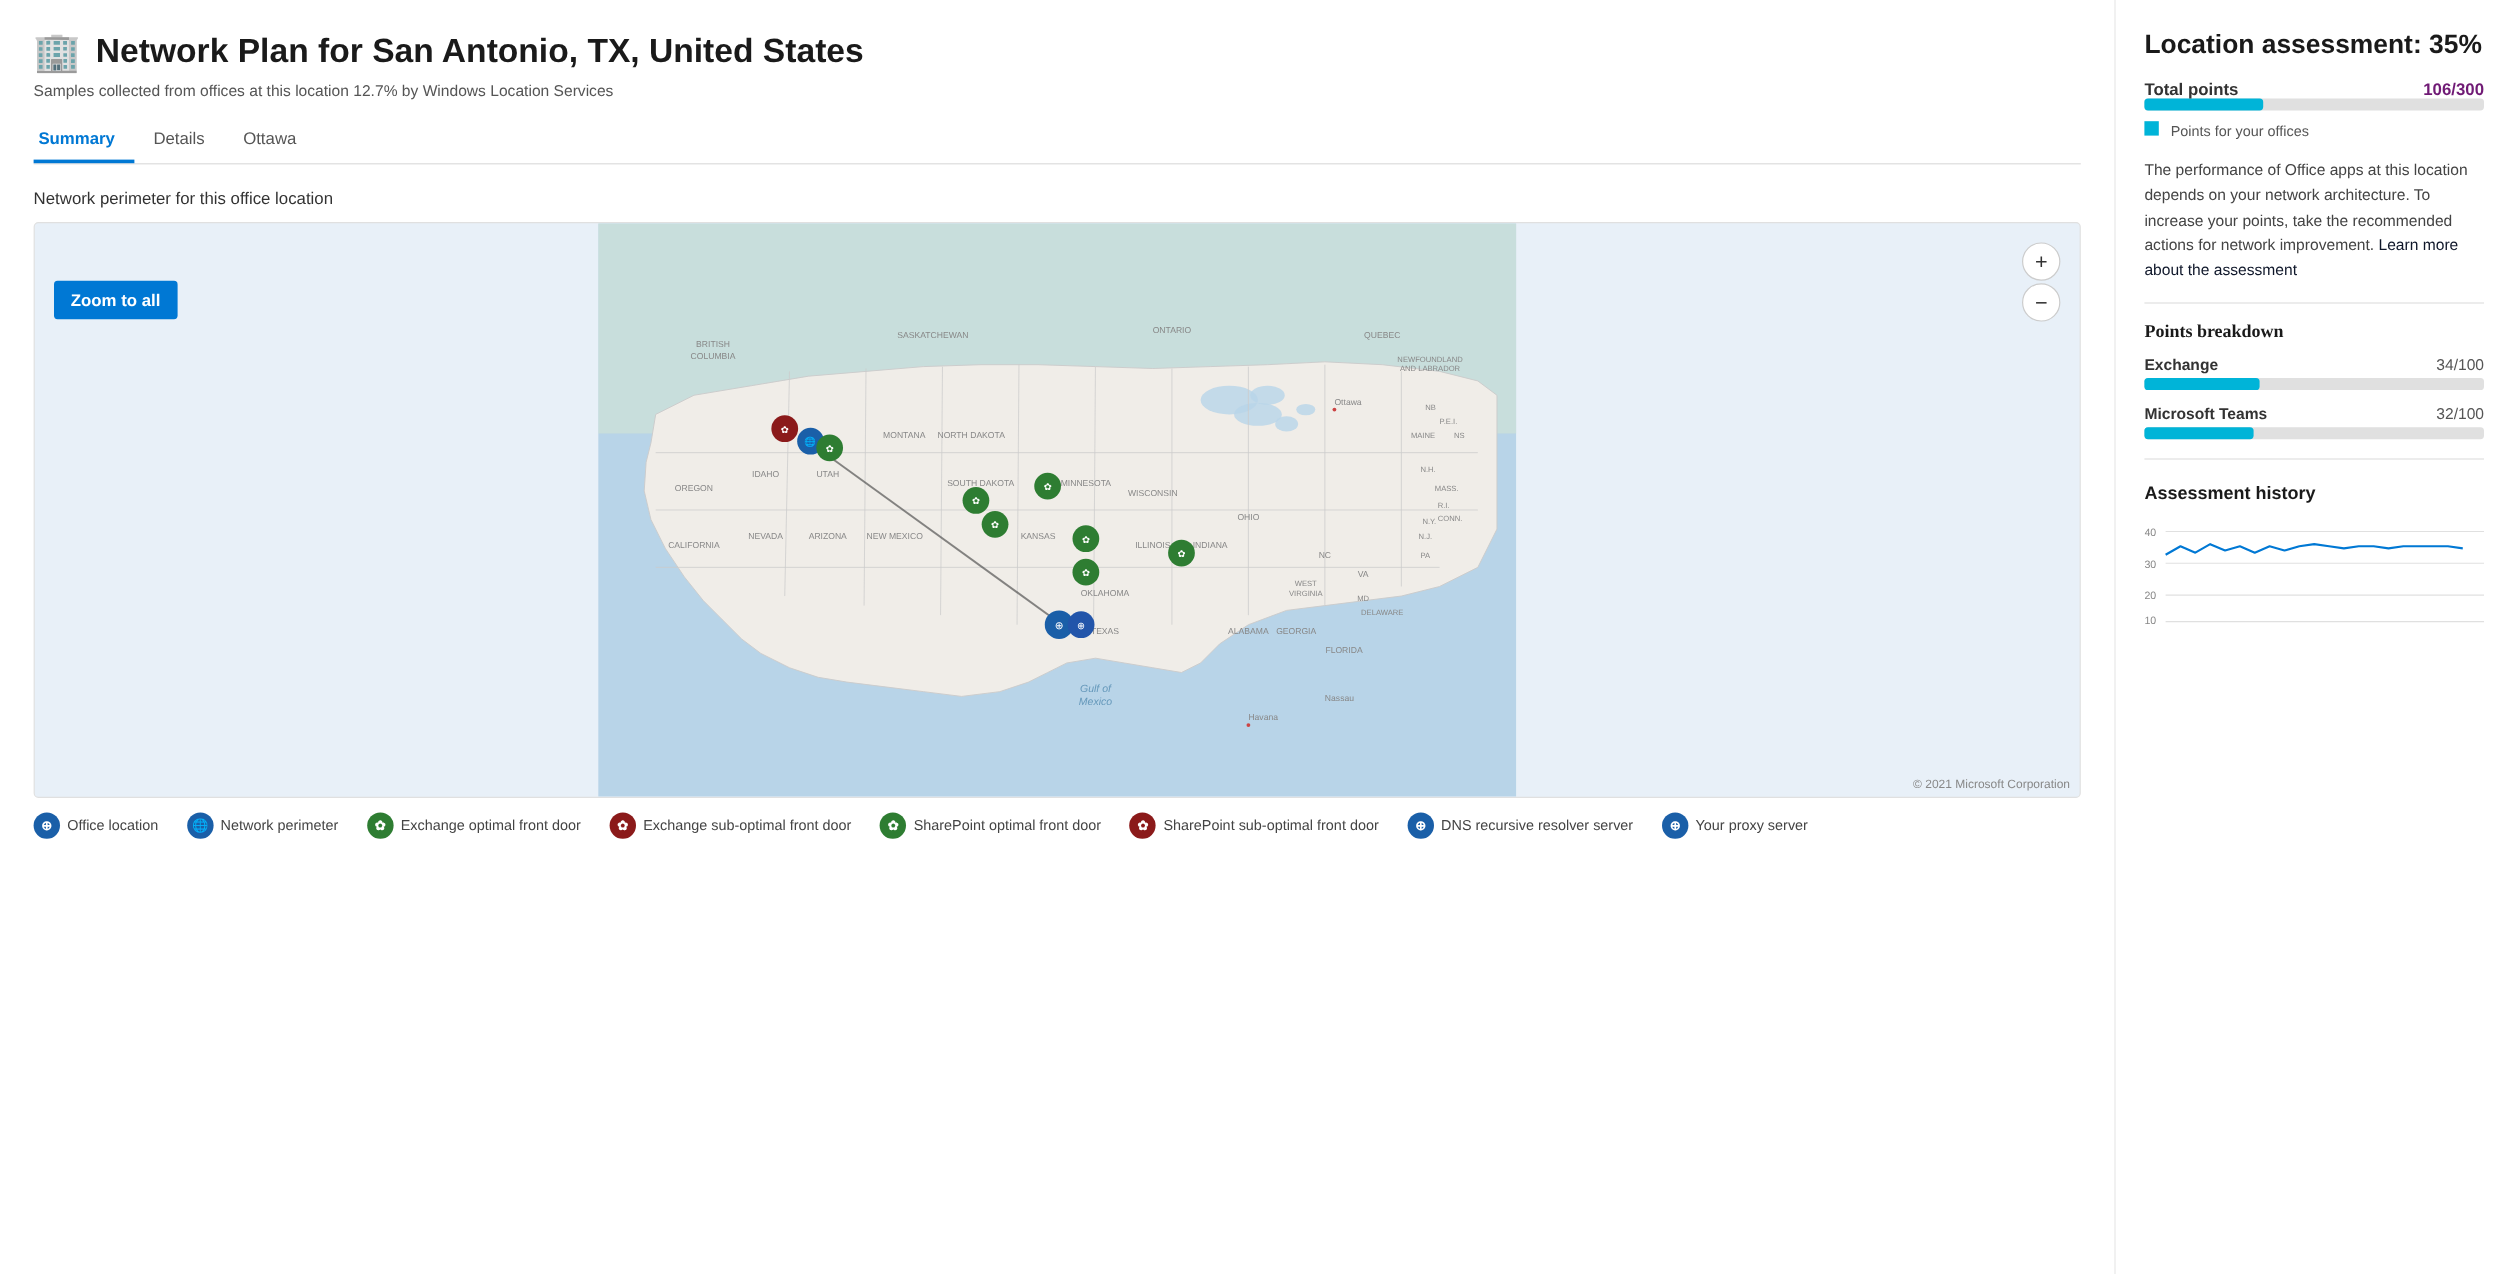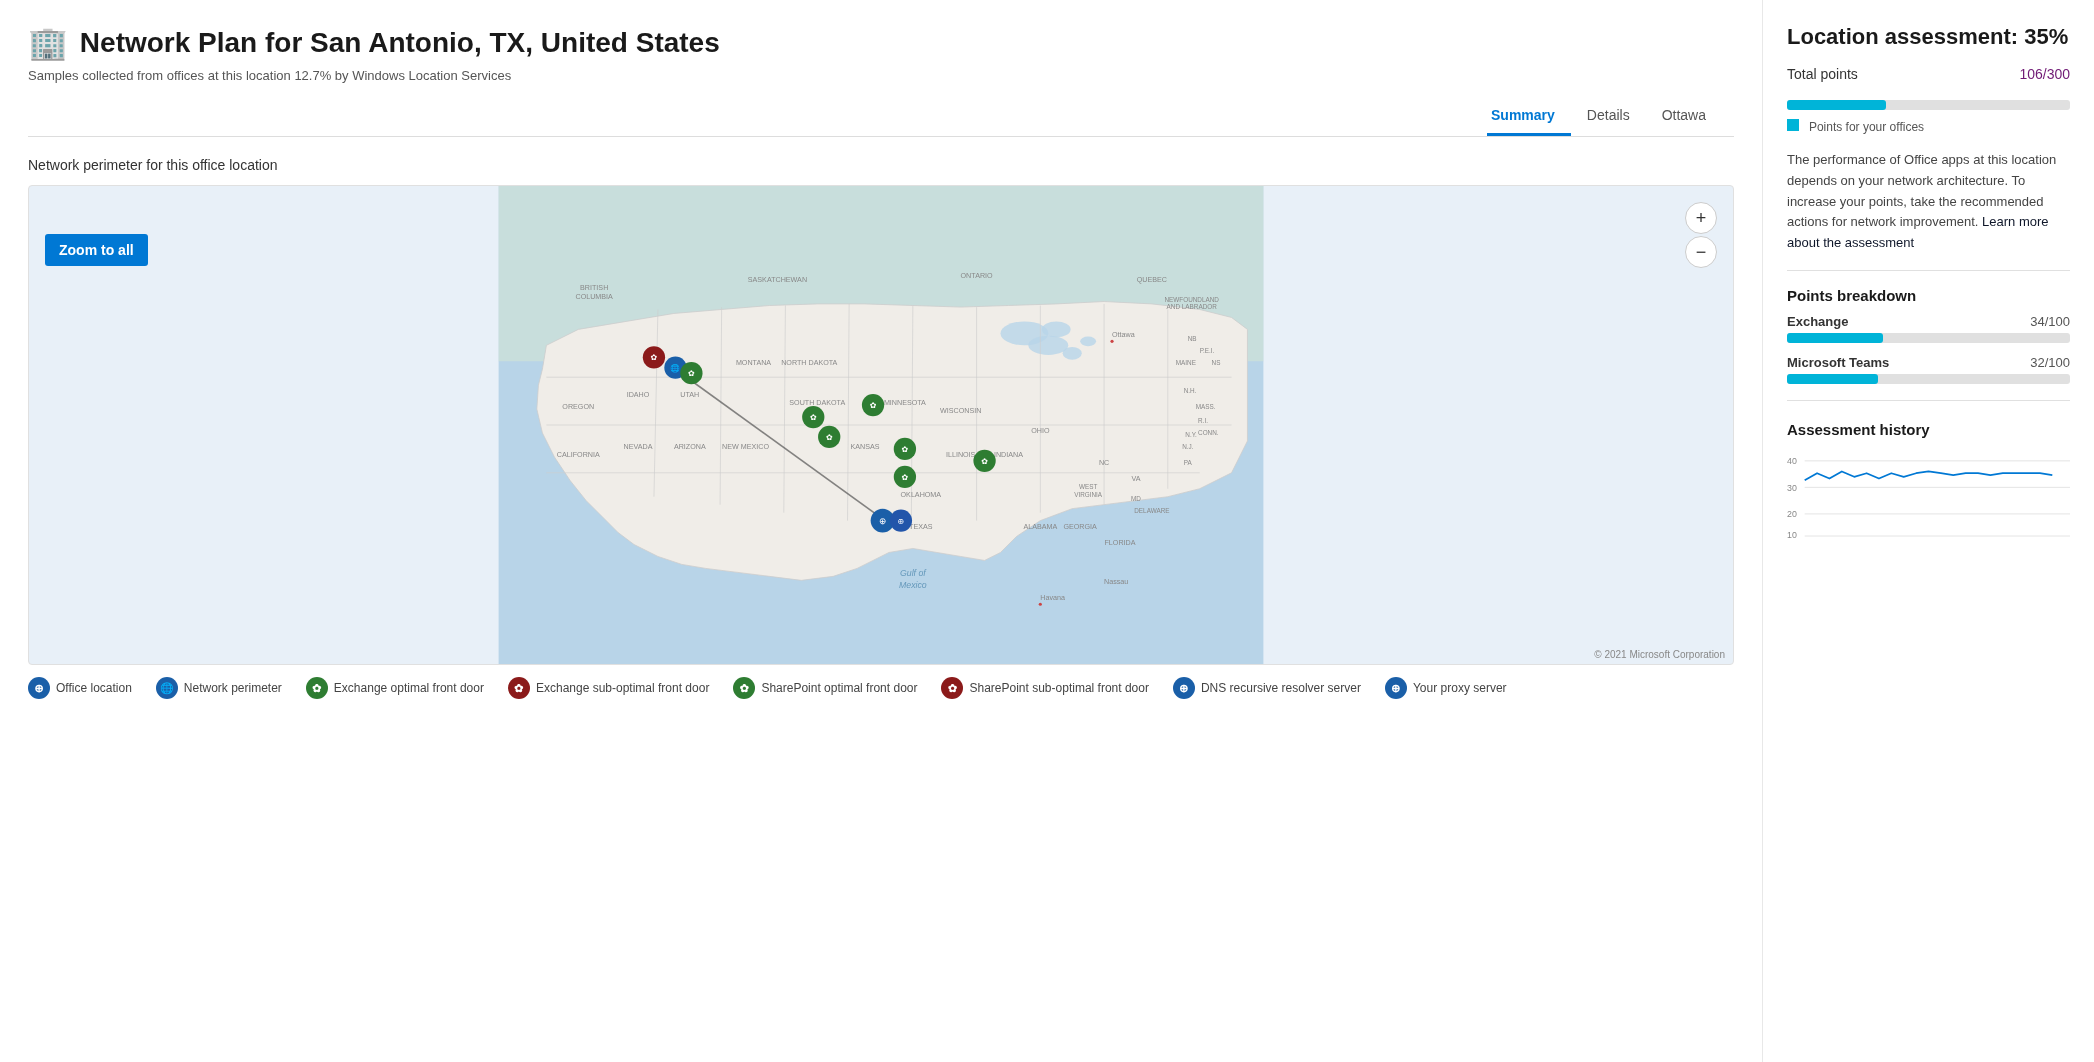--- a/index.html
+++ b/index.html
@@ -8,21 +8,21 @@
     .page-container { display: flex; height: 100vh; overflow: hidden; }
     
     .main-content { flex: 1; padding: 24px 28px; overflow-y: auto; }
     
     .page-title-row { display: flex; align-items: center; gap: 12px; margin-bottom: 6px; }
     .title-icon { font-size: 32px; color: #333; }
     .page-title { font-size: 28px; font-weight: 700; color: #1a1a1a; }
     
     .subtitle { font-size: 13px; color: #555; margin-bottom: 16px; }
     
-    .tabs { display: flex; gap: 0; border-bottom: 1px solid #ddd; margin-bottom: 20px; justify-content: flex-end; }
+    .tabs { display: flex; gap: 0; border-bottom: 1px solid #ddd; margin-bottom: 20px; }
     .tab { padding: 8px 16px 10px 4px; font-size: 14px; cursor: pointer; color: #555; border-bottom: 3px solid transparent; margin-right: 12px; }
     .tab.active { color: #0078d4; border-bottom: 3px solid #0078d4; font-weight: 600; }
     
     .section-label { font-size: 14px; color: #333; margin-bottom: 12px; font-weight: 500; }
     
     .map-container { position: relative; width: 100%; height: 480px; border: 1px solid #e0e0e0; border-radius: 4px; overflow: hidden; background: #e8f0f8; }
     
     .zoom-btn { position: absolute; top: 16px; left: 16px; background: #0078d4; color: #fff; border: none; padding: 8px 14px; border-radius: 3px; font-size: 14px; font-weight: 600; cursor: pointer; z-index: 10; margin-top: 32px; }
     
     .map-controls { position: absolute; top: 16px; right: 16px; display: flex; flex-direction: column; gap: 2px; z-index: 10; }
@@ -33,33 +33,33 @@
     .legend { display: flex; flex-wrap: wrap; gap: 12px 24px; margin-top: 12px; }
     .legend-item { display: flex; align-items: center; gap: 6px; font-size: 12px; color: #444; }
     .legend-dot { width: 22px; height: 22px; border-radius: 50%; display: flex; align-items: center; justify-content: center; font-size: 11px; color: #fff; font-weight: bold; flex-shrink: 0; }
     
     
     .right-panel { width: 332px; padding: 24px 24px; border-left: 1px solid #e8e8e8; overflow-y: auto; background: #fff; }
     
     .assessment-title { font-size: 22px; font-weight: 700; margin-bottom: 16px; color: #1a1a1a; }
     
     .points-section { margin-bottom: 16px; }
-    .points-label { font-size: 14px; font-weight: 400; margin-bottom: 18px; display: flex; justify-content: space-between; align-items: center; }
+    .points-label { font-size: 14px; font-weight: 700; margin-bottom: 0; display: flex; justify-content: space-between; align-items: center; }
     .points-value { font-size: 14px; color: #701a75; }
     
     .progress-bar-bg { height: 10px; background: #e0e0e0; border-radius: 3px; margin-bottom: 8px; }
     .progress-bar-fill { height: 10px; background: #00b4d8; border-radius: 3px; }
     
     .legend-color-box { width: 12px; height: 12px; background: #00b4d8; display: inline-block; margin-right: 6px; }
     .legend-color-label { font-size: 12px; color: #555; }
     
     .description-text { font-size: 13px; color: #444; line-height: 1.6; margin: 12px 0; }
     .link-text { color: #0f172a; cursor: pointer; text-decoration: none; }
     
-    .breakdown-title { font-size: 15px; font-weight: 700; margin: 16px 0 10px; color: #1a1a1a; }
+    .breakdown-title { font-size: 15px; font-weight: 700; margin: 16px 0 10px; color: #1a1a1a; font-family: Liberation Serif, serif; }
     
     .breakdown-item { margin-bottom: 12px; }
     .breakdown-label-row { display: flex; justify-content: space-between; font-size: 13px; font-weight: 600; margin-bottom: 4px; align-items: flex-end; }
     .breakdown-score { font-size: 13px; color: #555; font-weight: 400; }
     
     .history-title { font-size: 15px; font-weight: 700; margin: 20px 0 10px; color: #1a1a1a; }
     
     .chart-container { position: relative; height: 100px; text-align: center; }
     
     

